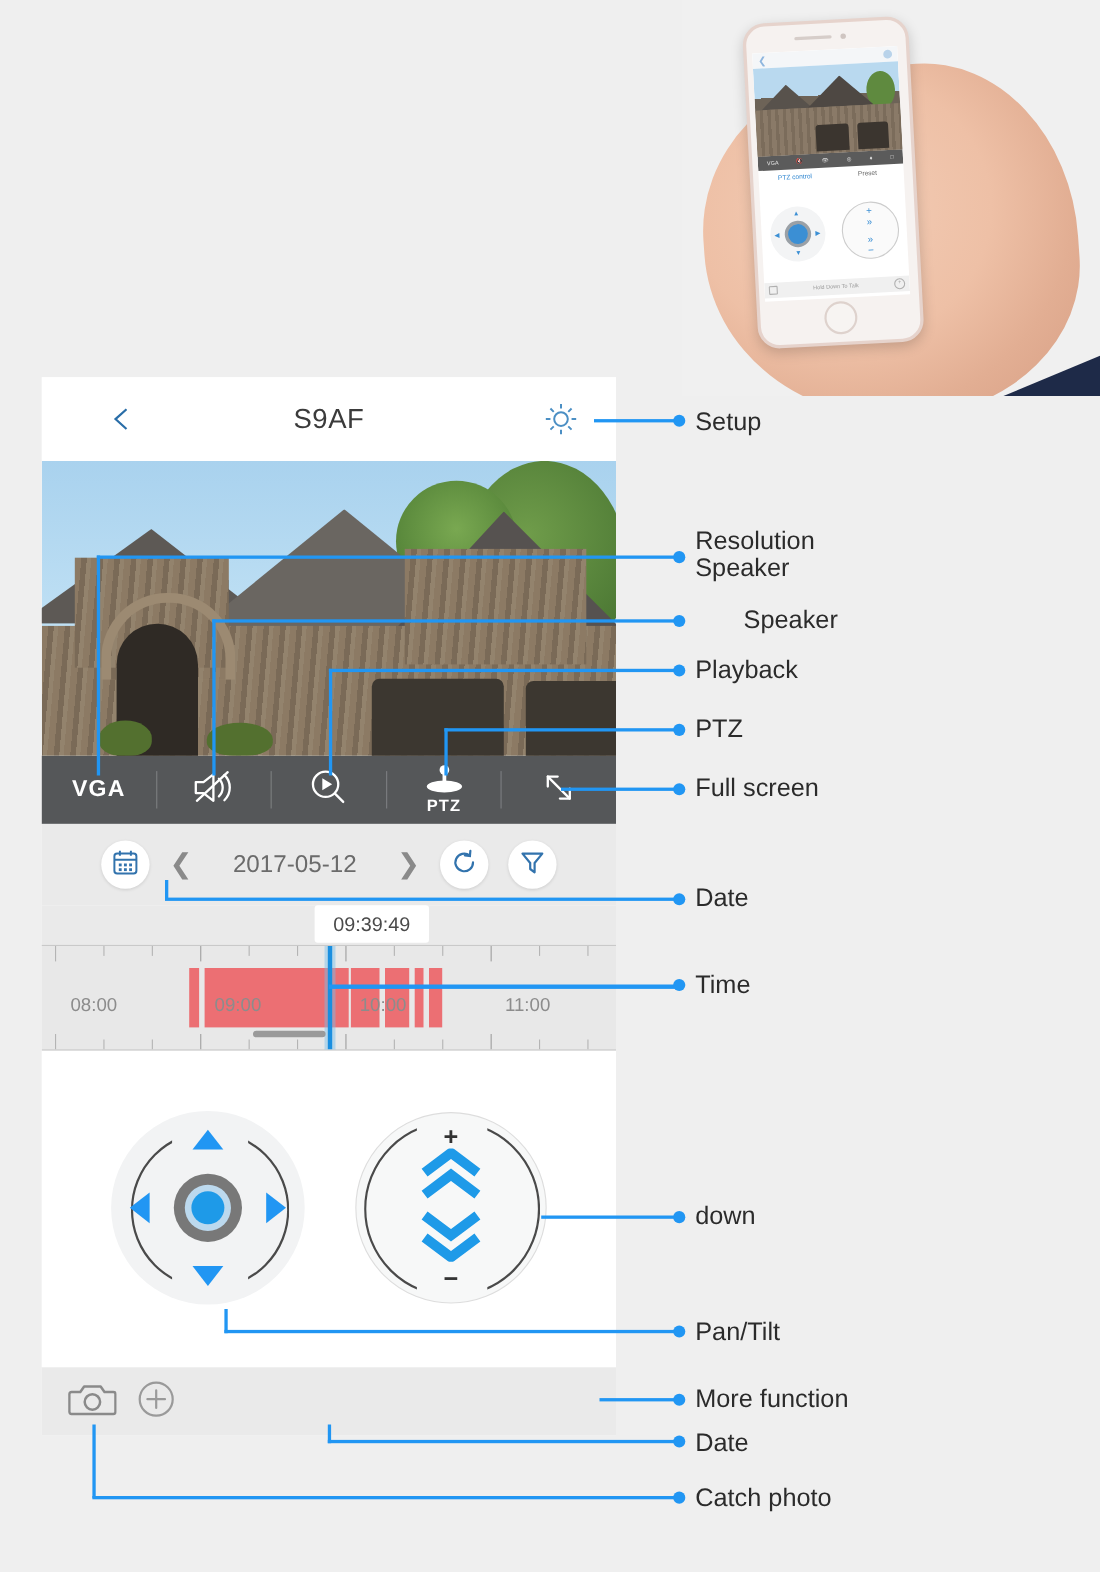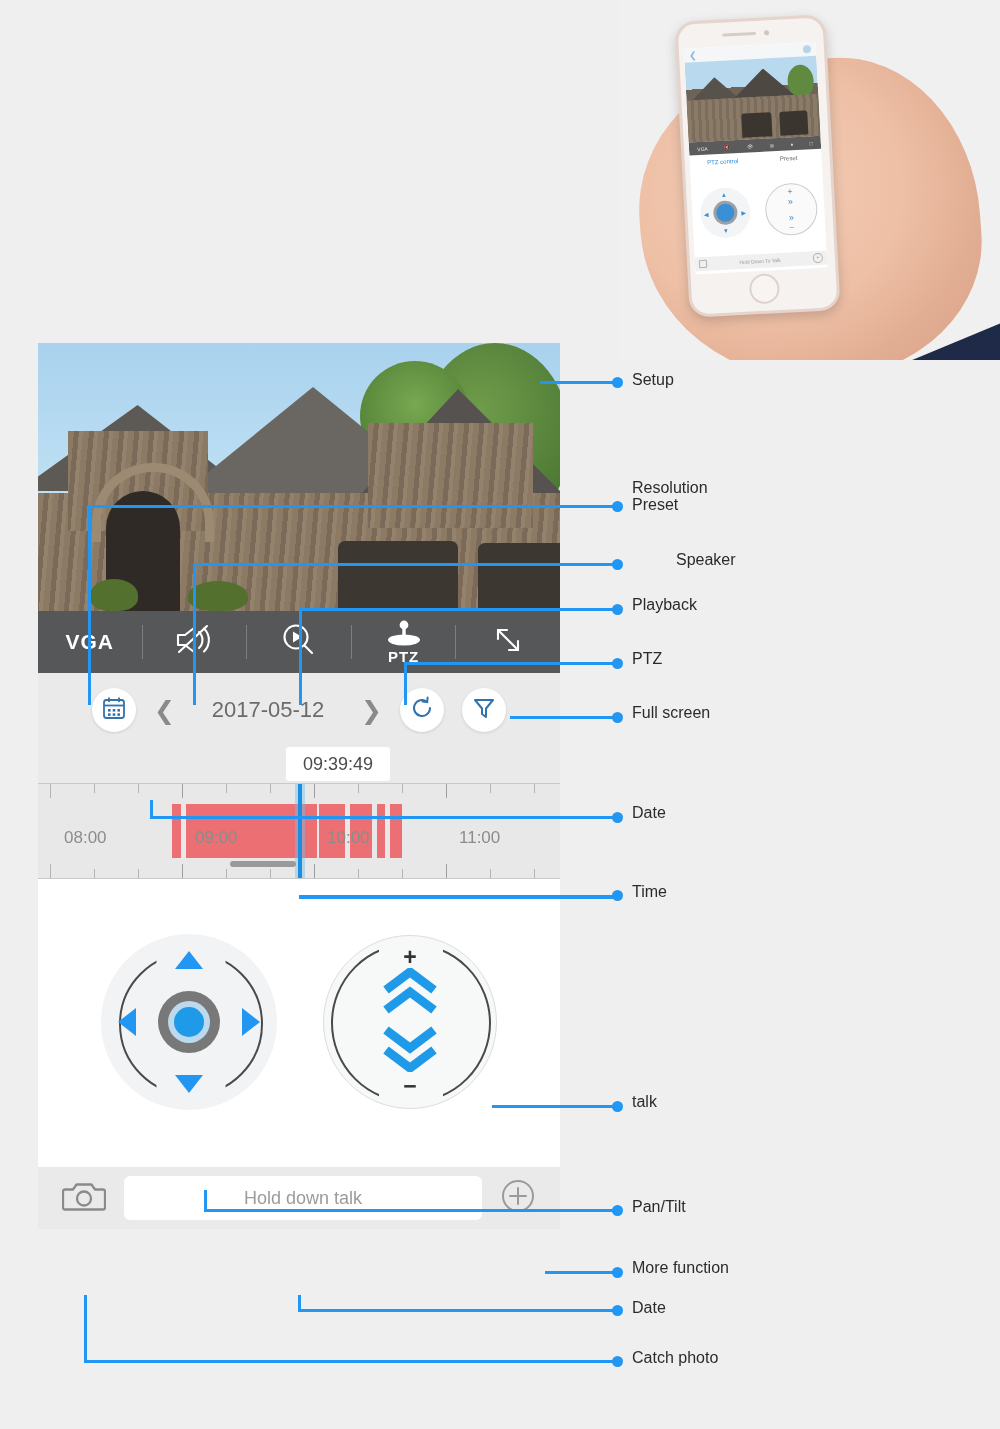--- a/index.html
+++ b/index.html
@@ -113,21 +113,21 @@
           clip-path:polygon(0 0,30% 0,30% 12%,70% 12%,70% 0,100% 0,100% 100%,70% 100%,70% 88%,30% 88%,30% 100%,0 100%);}
   .zc-plus{position:absolute;left:50%;top:10px;transform:translateX(-50%);font-size:23px;color:#333;line-height:1;font-weight:bold;}
   .zc-minus{position:absolute;left:50%;bottom:10px;transform:translateX(-50%);font-size:23px;color:#333;line-height:1;font-weight:bold;}
   .zc-up{position:absolute;left:50%;top:32px;transform:translateX(-50%);}
   .zc-dn{position:absolute;left:50%;bottom:32px;transform:translateX(-50%);}
 
   .bottombar{height:62px;background:#eaeaea;display:flex;align-items:center;padding:0 24px;gap:18px;}
   .talkbtn{flex:1;height:44px;background:#fff;border-radius:6px;display:flex;align-items:center;justify-content:center;color:#9b9b9b;font-size:18px;}
 
   
-  .ann{position:absolute;font-size:16px;color:#2b2b2b;white-space:pre-line;line-height:1.08;}
+  .ann{position:absolute;font-size:23px;color:#2b2b2b;white-space:pre-line;line-height:1.08;}
   .leader{position:absolute;background:#2196f3;}
   .ldot{position:absolute;width:11px;height:11px;border-radius:50%;background:#2196f3;}
 </style>
 </head>
 <body>
 
 <div class="photo">
   <div class="photo-sky"></div>
   <div class="hand"></div>
   <div class="sleeve"></div>
@@ -179,20 +179,36 @@
         <span>Hold Down To Talk</span>
         <span class="pl">+</span>
       </div>
     </div>
     <div class="phone-home"></div>
   </div>
 </div>
 
 <div class="app">
 
+  <div class="app-header">
+    <span class="hdr-back">
+      <svg viewBox="0 0 26 26" width="26" height="26">
+          <polyline points="17,4 7,13 17,22" fill="none" stroke="#2a6ea8" stroke-width="2"></polyline>
+        </svg>
+    </span>
+    <div class="hdr-title">S9AF</div>
+    <span class="hdr-gear">
+      <svg viewBox="0 0 36 36" width="36" height="36">
+        <g fill="none" stroke="#4b8fc4" stroke-width="1.8">
+          <circle cx="18" cy="18" r="6.2"></circle>
+          <path d="M18 4.2v4.2M18 27.6v4.2M4.2 18h4.2M27.6 18h4.2M8.4 8.4l3 3M24.6 24.6l3 3M27.6 8.4l-3 3M11.4 24.6l-3 3"></path>
+        </g>
+      </svg>
+    </span>
+  </div>
 
   <div class="video">
     <div class="v-sky"></div>
     <div class="v-tree" style="right:-10px;top:0;width:150px;height:190px;background:radial-gradient(circle at 40% 35%,#6f9c4a,#3f6b2c);"></div>
     <div class="v-tree" style="right:90px;top:18px;width:110px;height:110px;background:radial-gradient(circle at 50% 40%,#79a851,#47762f);"></div>
     <div class="v-roof" style="left:-20px;top:62px;width:230px;height:86px;clip-path:polygon(52% 0,100% 100%,0 100%);background:#5d5955;"></div>
     <div class="v-roof" style="left:130px;top:44px;width:290px;height:118px;clip-path:polygon(50% 0,100% 100%,0 100%);background:#6a6661;"></div>
     <div class="v-roof" style="left:300px;top:46px;width:250px;height:130px;clip-path:polygon(48% 0,100% 100%,0 100%);background:#565250;"></div>
     <div class="v-wall" style="left:0;top:150px;width:522px;height:120px;"></div>
     <div class="v-wall" style="left:30px;top:88px;width:140px;height:100px;"></div>
@@ -372,40 +388,39 @@
     </div>
   </div>
 
   <div class="bottombar">
     <span>
       <svg viewBox="0 0 44 34" width="44" height="34" fill="none" stroke="#8a8a8a" stroke-width="2.3" stroke-linejoin="round">
         <path d="M3 10.5h8l3.5-5h15l3.5 5h8a2 2 0 0 1 2 2v16a2 2 0 0 1-2 2H3a2 2 0 0 1-2-2v-16a2 2 0 0 1 2-2z"></path>
         <circle cx="22" cy="19.5" r="7"></circle>
       </svg>
     </span>
-    <div class="talkbtn">Hold down talk</div>
     <span>
       <svg viewBox="0 0 36 36" width="36" height="36" fill="none" stroke="#9a9a9a" stroke-width="2" stroke-linecap="round">
         <circle cx="18" cy="18" r="15"></circle>
         <line x1="18" y1="10" x2="18" y2="26"></line>
         <line x1="10" y1="18" x2="26" y2="18"></line>
       </svg>
     </span>
   </div>
 </div>
 
 <div class="leader" style="left:540px;top:381px;width:78px;height:3px;"></div>
 <div class="ldot" style="left:612px;top:377px;"></div>
 <div class="ann" style="left:632px;top:371px;">Setup</div>
 
 <div class="leader" style="left:88px;top:505px;width:3px;height:200px;"></div>
 <div class="leader" style="left:88px;top:505px;width:530px;height:3px;"></div>
 <div class="ldot" style="left:612px;top:501px;"></div>
 <div class="ann" style="left:632px;top:479px;">Resolution
-Preset</div>
+Speaker</div>
 
 <div class="leader" style="left:193px;top:563px;width:3px;height:142px;"></div>
 <div class="leader" style="left:193px;top:563px;width:425px;height:3px;"></div>
 <div class="ldot" style="left:612px;top:559px;"></div>
 <div class="ann" style="left:632px;top:551px;margin-left:44px;">Speaker</div>
 
 <div class="leader" style="left:299px;top:608px;width:3px;height:97px;"></div>
 <div class="leader" style="left:299px;top:608px;width:319px;height:3px;"></div>
 <div class="ldot" style="left:612px;top:604px;"></div>
 <div class="ann" style="left:632px;top:596px;">Playback</div>
@@ -423,21 +438,21 @@
 <div class="leader" style="left:150px;top:816px;width:468px;height:3px;"></div>
 <div class="ldot" style="left:612px;top:812px;"></div>
 <div class="ann" style="left:632px;top:804px;">Date</div>
 
 <div class="leader" style="left:299px;top:895px;width:319px;height:4px;"></div>
 <div class="ldot" style="left:612px;top:890px;"></div>
 <div class="ann" style="left:632px;top:883px;">Time</div>
 
 <div class="leader" style="left:492px;top:1105px;width:126px;height:3px;"></div>
 <div class="ldot" style="left:612px;top:1101px;"></div>
-<div class="ann" style="left:632px;top:1093px;">talk</div>
+<div class="ann" style="left:632px;top:1093px;">down</div>
 
 <div class="leader" style="left:204px;top:1190px;width:3px;height:22px;"></div>
 <div class="leader" style="left:204px;top:1209px;width:414px;height:3px;"></div>
 <div class="ldot" style="left:612px;top:1205px;"></div>
 <div class="ann" style="left:632px;top:1198px;">Pan/Tilt</div>
 
 <div class="leader" style="left:545px;top:1271px;width:73px;height:3px;"></div>
 <div class="ldot" style="left:612px;top:1267px;"></div>
 <div class="ann" style="left:632px;top:1259px;">More function</div>
 

